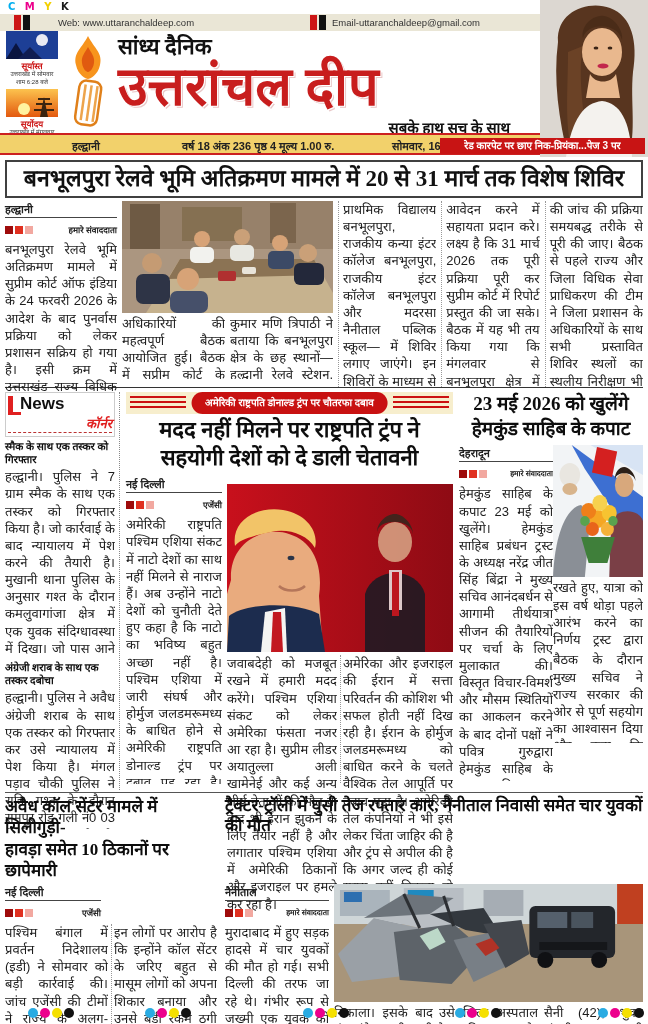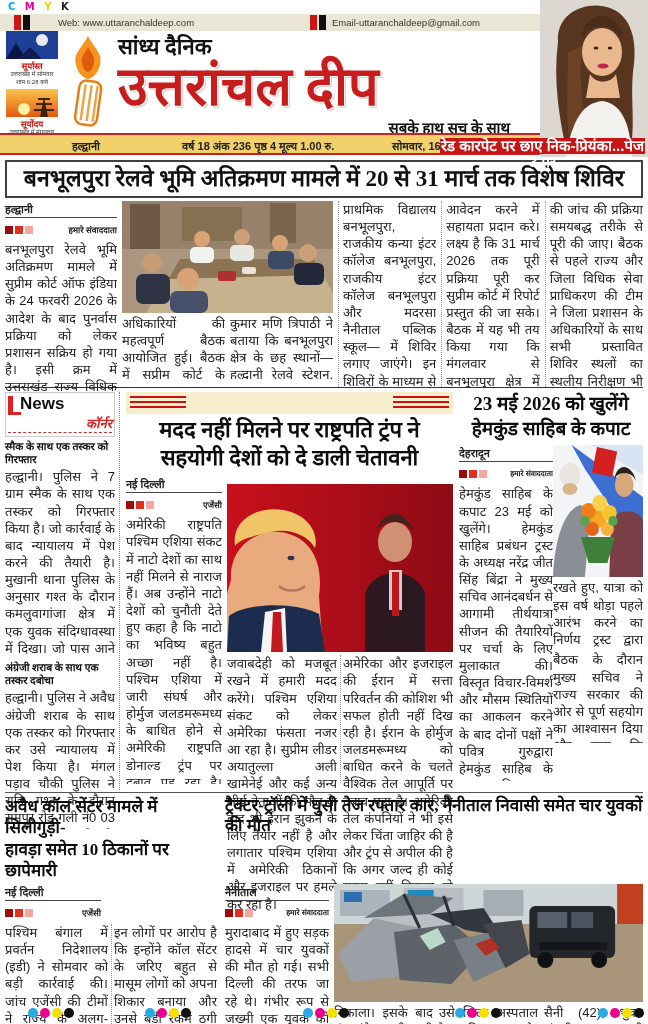--- a/index.html
+++ b/index.html
@@ -19,21 +19,21 @@
   .wlabel{color:#cc1616;font-weight:bold;font-size:8.5px;margin-top:1px;}
   .wline{font-size:6px;color:#333;line-height:1.25;}
   .torch{position:absolute;left:62px;top:34px;}
   .brand{position:absolute;left:118px;top:30px;width:420px;}
   .kicker{font:bold 22px "Liberation Serif",serif;color:#111;}
   .paper-title{font:bold 54px "Liberation Serif",serif;color:#c81d1d;line-height:1.02;
                text-shadow:1px 1px 0 #fff,2px 2px 0 #e8c8c8;}
   .tagline{font:bold 15px "Liberation Serif",serif;color:#111;text-align:right;margin-top:2px;padding-right:28px;}
   .portrait{position:absolute;right:0;top:0;width:108px;height:157px;z-index:2;}
   .promo-strip{position:absolute;left:440px;top:138px;width:205px;height:16px;background:#c81414;color:#fff;
-               font-size:15px;font-weight:bold;line-height:16px;text-align:center;z-index:3;}
+               font-size:10px;font-weight:bold;line-height:16px;text-align:center;z-index:3;}
   .date-bar{position:absolute;top:133px;left:0;width:648px;height:22px;background:#f2d16b;
             border-top:2px solid #cc2020;border-bottom:2px solid #cc2020;box-sizing:border-box;z-index:1;}
   .date-item{position:absolute;top:3px;font-size:11px;font-weight:bold;color:#222;}
   
   .byline-city{font-weight:bold;font-size:11px;border-bottom:1px solid #444;display:block;padding-bottom:1px;}
   .byline-row{display:flex;align-items:center;justify-content:space-between;margin:2px 0 3px;}
   .sq{display:inline-block;width:8px;height:8px;margin-right:2px;}
   .sq1{background:#9e0b0b}.sq2{background:#e03020}.sq3{background:#f2a8a0}
   .rep{font-size:8.5px;font-weight:bold;color:#222;}
   .story-body{font-size:13px;line-height:1.32;text-align:justify;color:#1c1c1c;overflow:hidden;}
@@ -235,20 +235,21 @@
       <div class="subhead">स्मैक के साथ एक तस्कर को गिरफ्तार</div>
       <div class="story-body" style="height:190px">हल्द्वानी। पुलिस ने 7 ग्राम स्मैक के साथ एक तस्कर को गिरफ्तार किया है। जो कार्रवाई के बाद न्यायालय में पेश करने की तैयारी है। मुखानी थाना पुलिस के अनुसार गश्त के दौरान कमलुवागांजा क्षेत्र में एक युवक संदिग्धावस्था में दिखा। जो पास आने का इशारा करने पर भागने की कोशिश करने लगा। जिसे घेराबंदी कर दबोच लिया गया। तलाशी में उसके कब्जे से 7 ग्राम स्मैक बरामद हुई। तस्कर ने अपना नाम हेम चन्द्र पाठक निवासी मां गिरजा विहार कालोनी थाना मुखानी बताया। पुलिस ने तस्कर को एनडीपीएस एक्ट में कार्रवाई कर न्यायालय में पेश किया है।</div>
       <div class="subhead">अंग्रेजी शराब के साथ एक तस्कर दबोचा</div>
       <div class="story-body" style="height:140px">हल्द्वानी। पुलिस ने अवैध अंग्रेजी शराब के साथ एक तस्कर को गिरफ्तार कर उसे न्यायालय में पेश किया है। मंगल पड़ाव चौकी पुलिस ने रात्रि गश्त के दौरान रामपुर रोड गली नं0 03 में बिना नम्बर प्लेट के स्कूटी को शक के आधार पर रोका। जिसमें रखे गए थैले की तलाशी में ही पेटी अवैध अंग्रेजी शराब बरामद हुई। इस पर तस्कर कमल निवासी बनभूल पुल रघुवाड़ूंगा को गिरफ्तार किया गया।</div>
     </div>
 
     <div class="trump-sec">
       <div class="banner-strip">
         <span class="banner-lines" style="left:4px"></span>
         <span class="banner-lines" style="right:4px"></span>
+        <span class="banner-pill">अमेरिकी राष्ट्रपति डोनाल्ड ट्रंप पर चौतरफा दबाव</span>
       </div>
       <div class="trump-head">
         <span>मदद नहीं मिलने पर राष्ट्रपति ट्रंप ने</span><br>
         <span>सहयोगी देशों को दे डाली चेतावनी</span>
       </div>
       <div class="trump-flex">
         <div class="t-col1">
           <span class="byline-city">नई दिल्ली</span>
           <div class="byline-row">
             <span><span class="sq sq1"></span><span class="sq sq2"></span><span class="sq sq3"></span></span>

